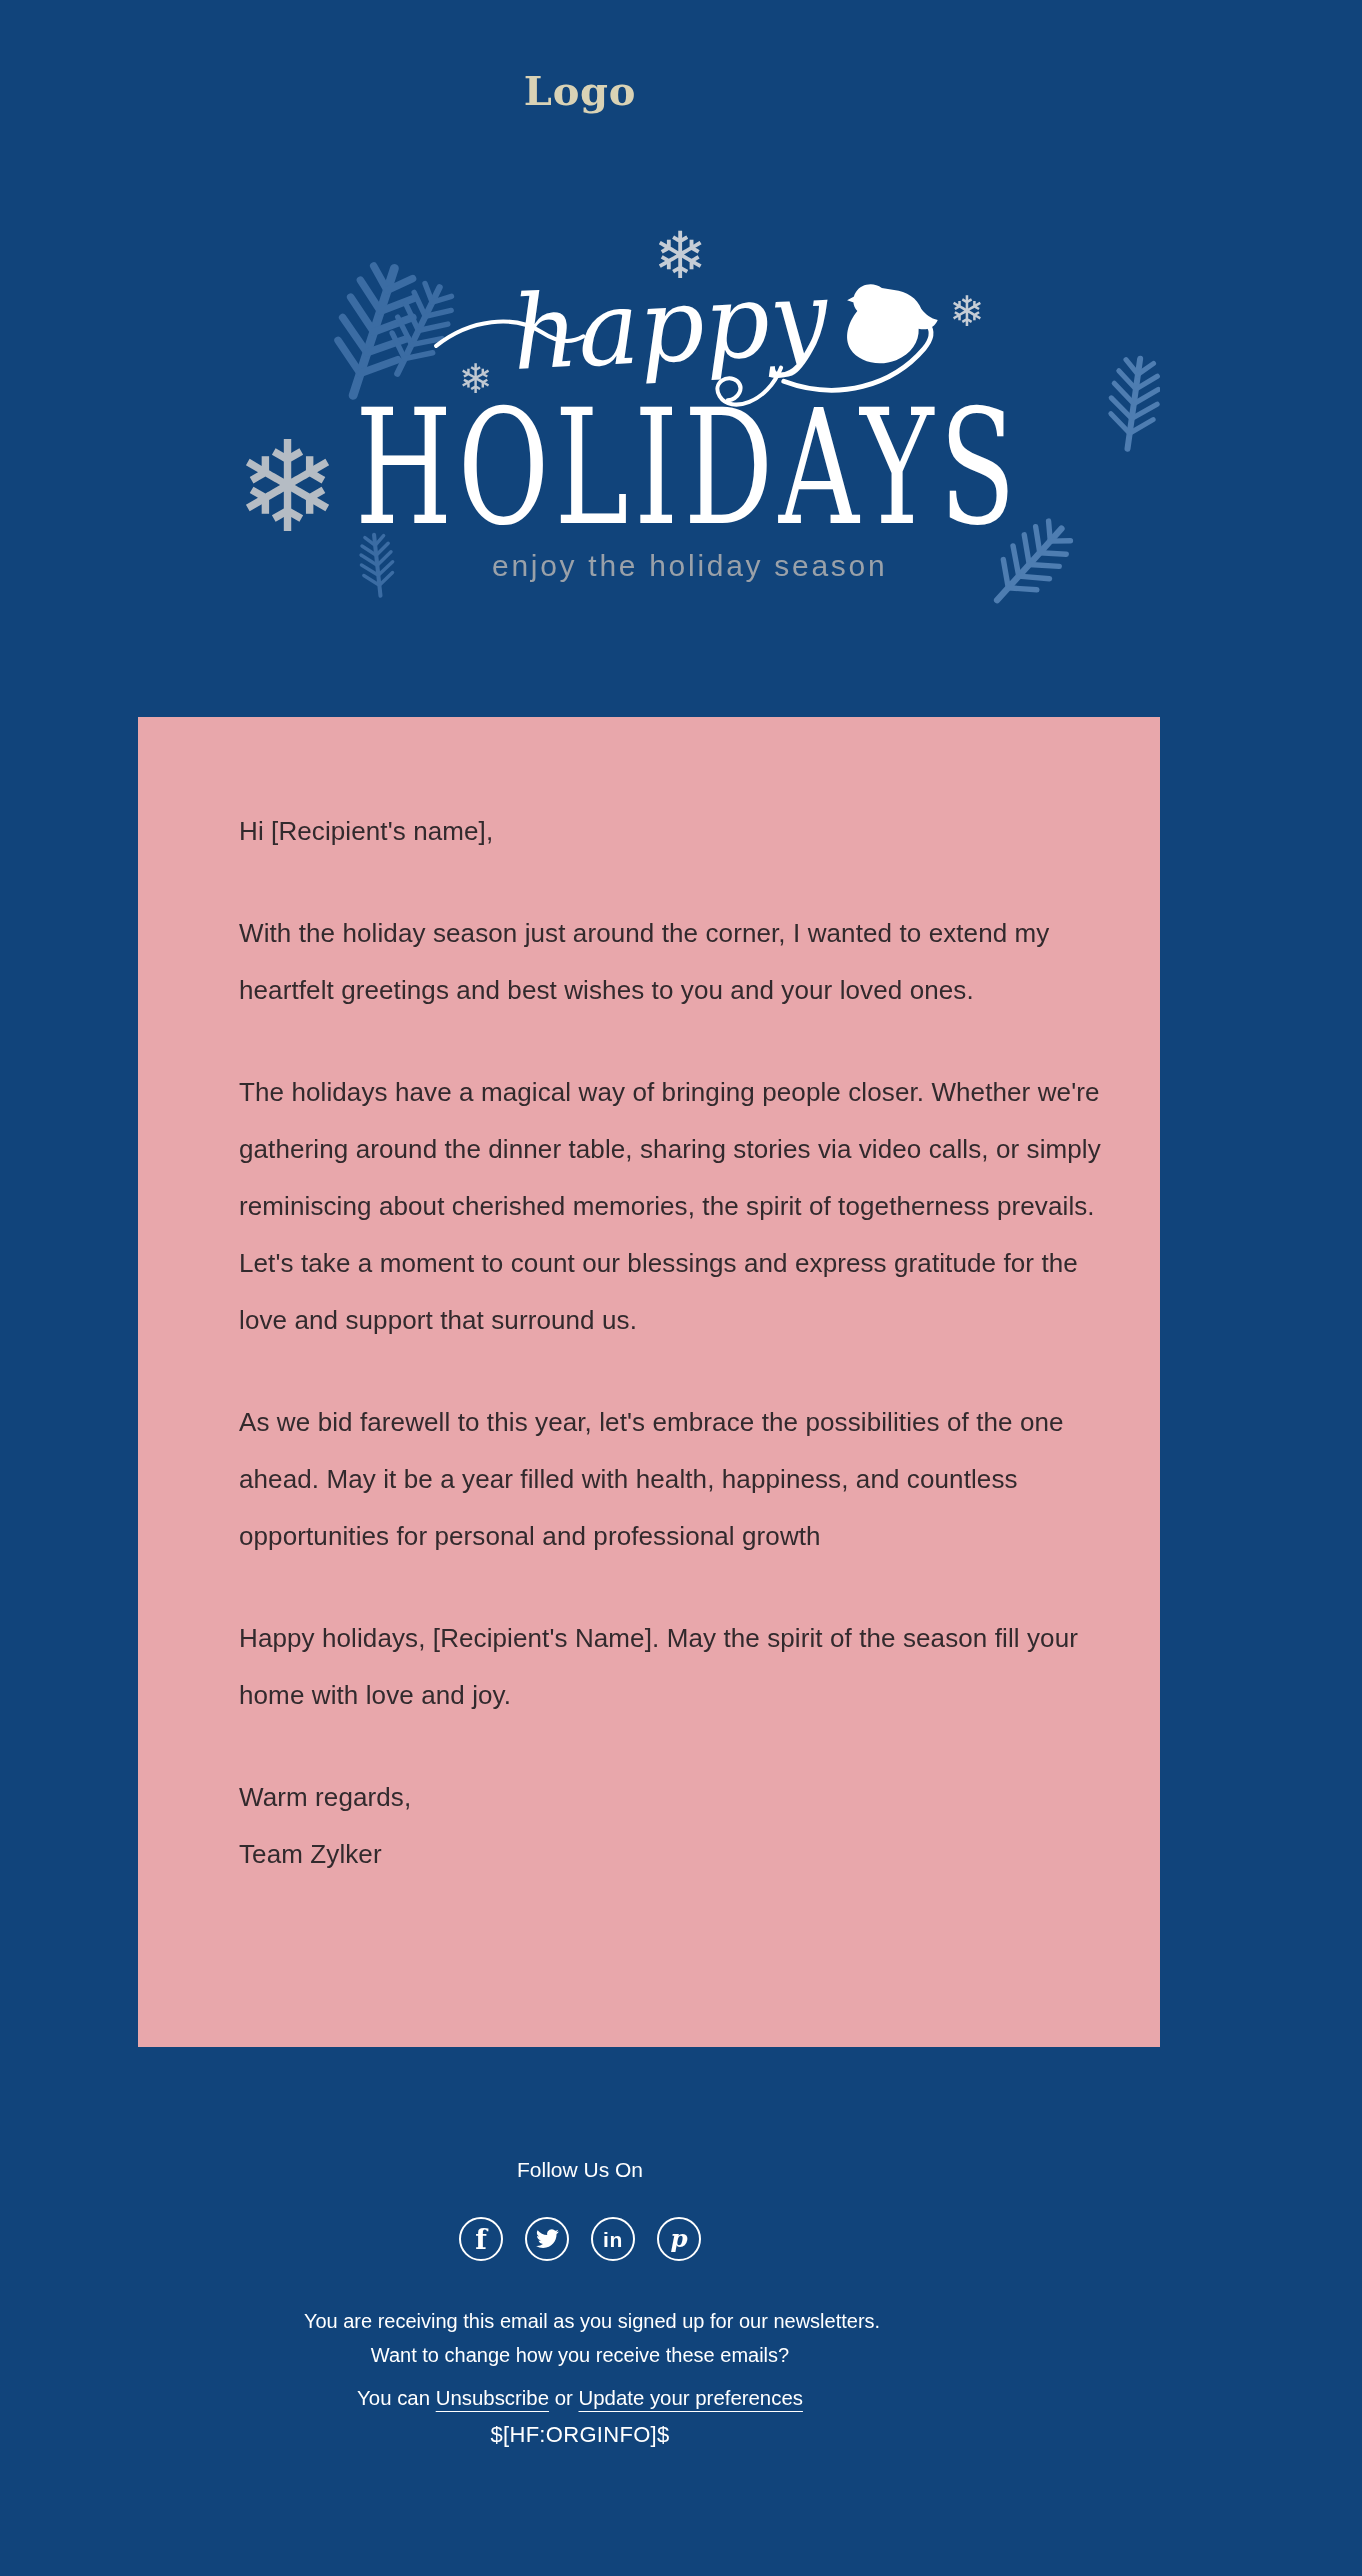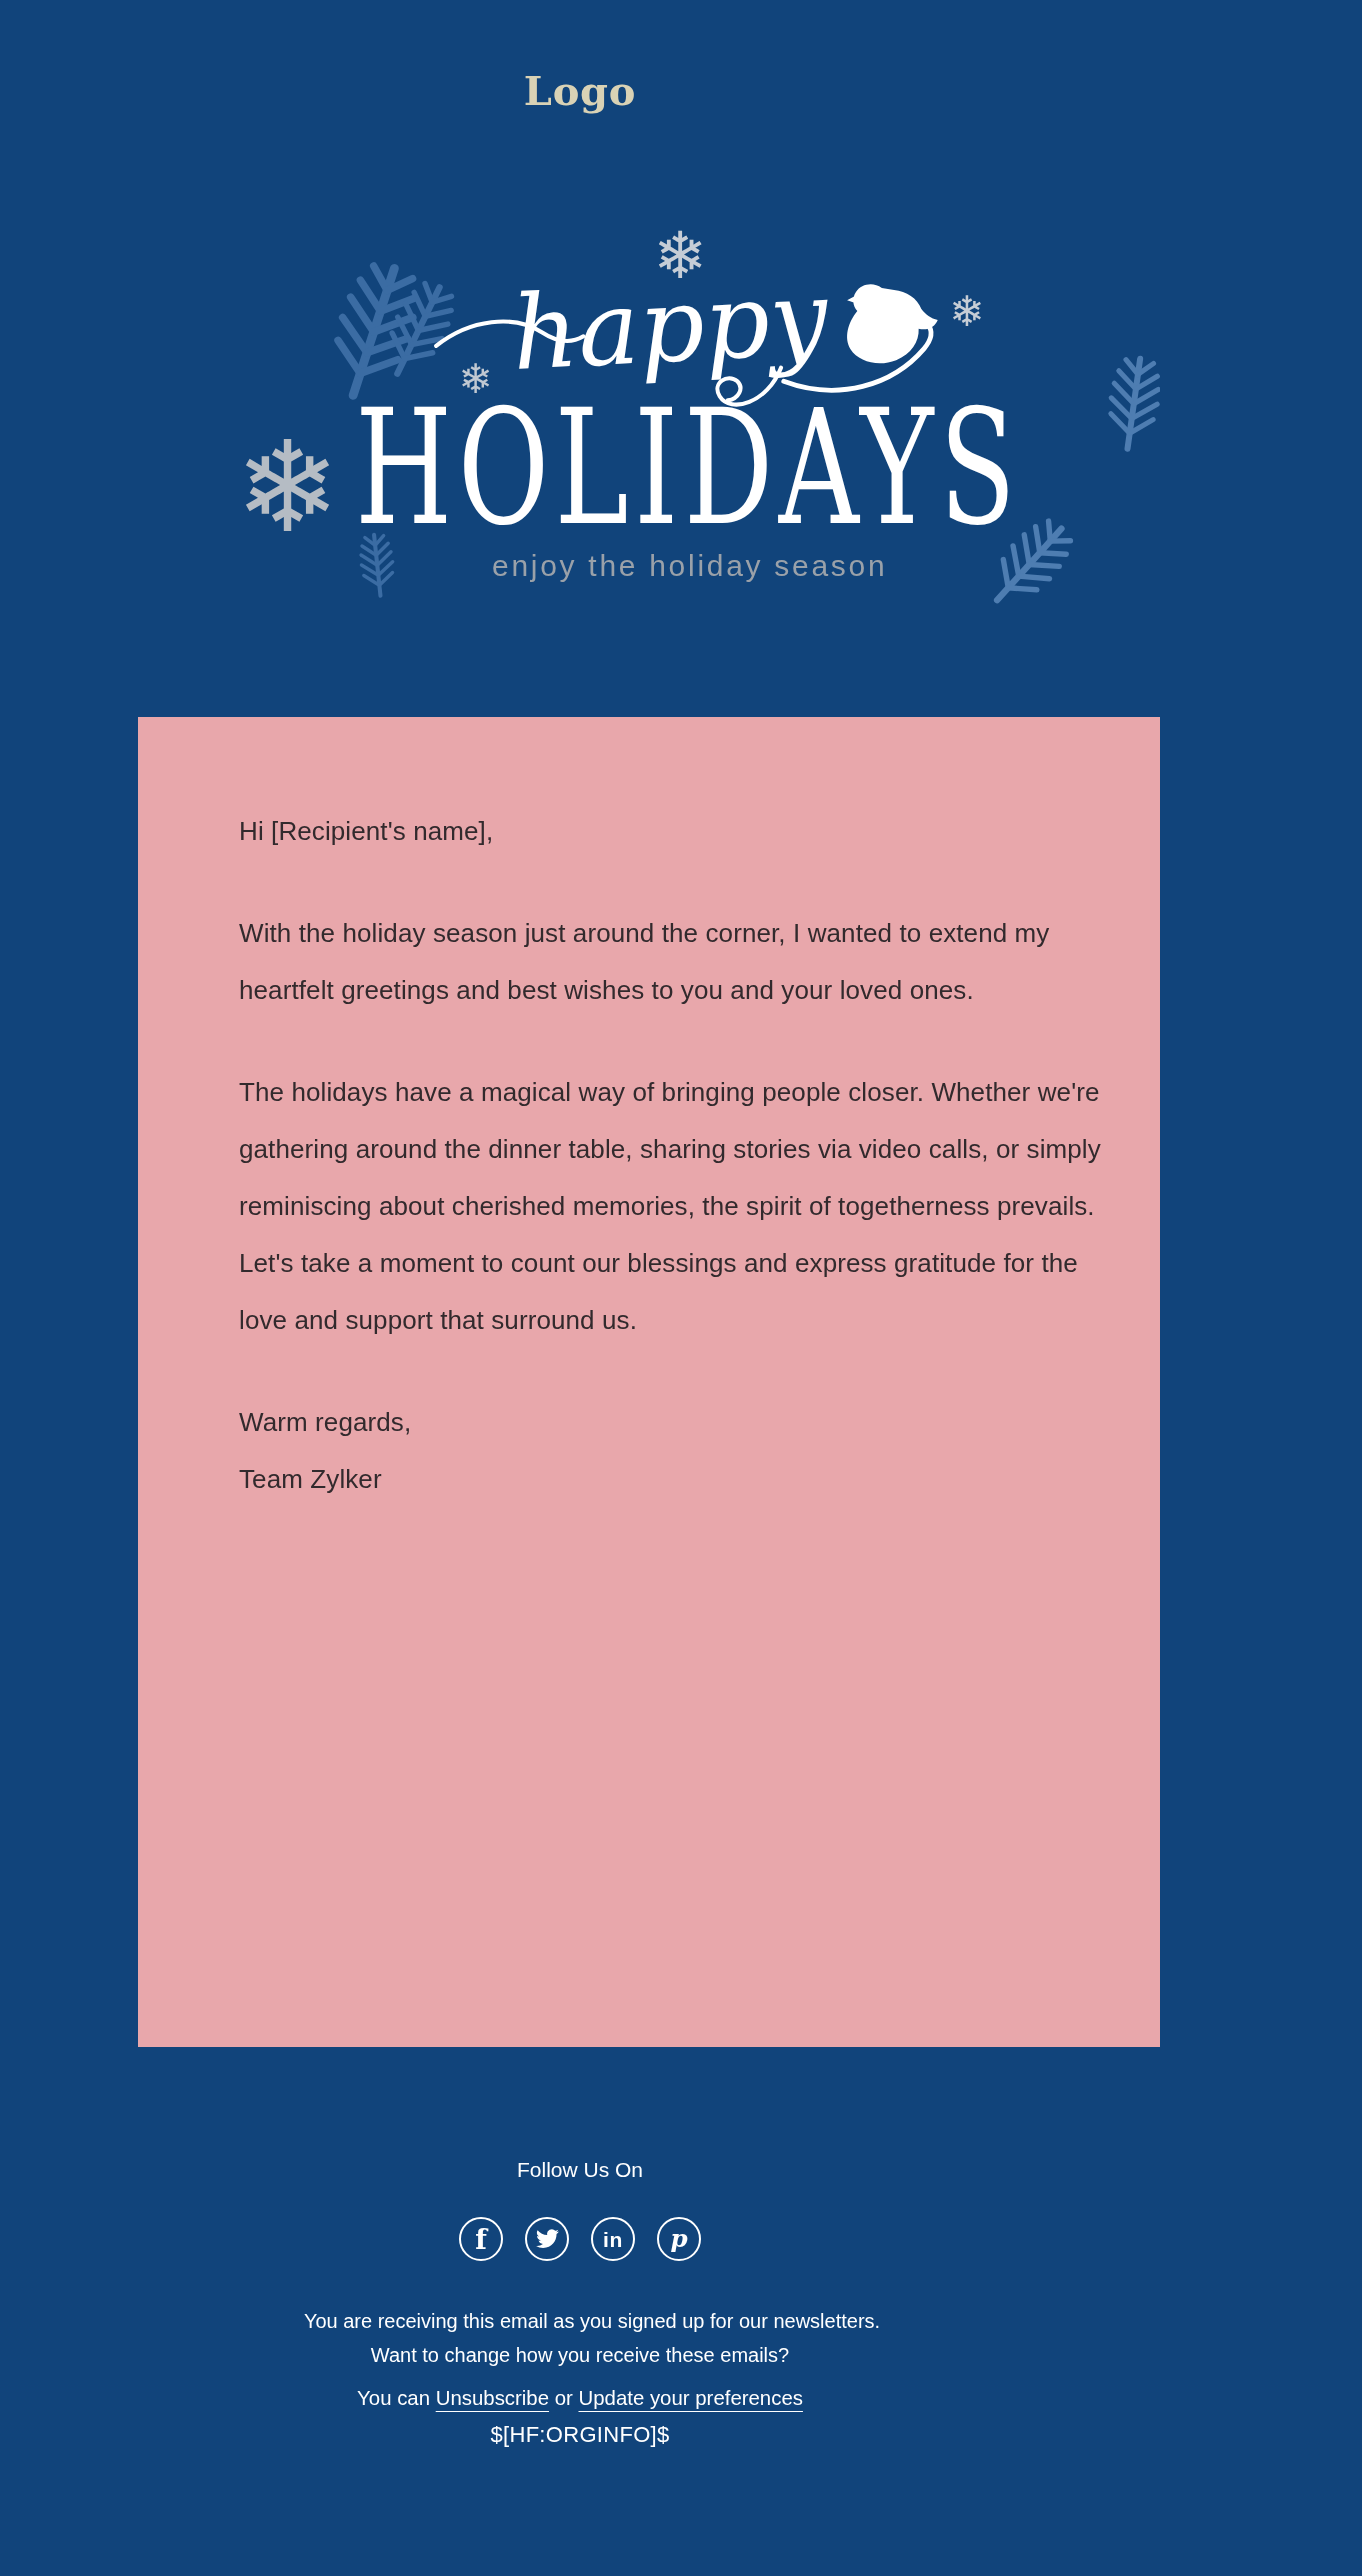--- a/index.html
+++ b/index.html
@@ -93,20 +93,22 @@
       <text class="script-word" x="985" y="530" text-anchor="middle" transform="rotate(-3 985 520)">happy</text>
       <text class="holiday-title" x="1010" y="768" text-anchor="middle" transform="translate(1010 0) scale(0.7 1) translate(-1010 0)">HOLIDAYS</text>
       <text class="hero-tagline" x="1012" y="846" text-anchor="middle">enjoy the holiday season</text>
     </svg>
   </div>
 
   <div class="card">
     <p>Hi [Recipient's name],</p>
     <p>With the holiday season just around the corner, I wanted to extend my heartfelt greetings and best wishes to you and your loved ones.</p>
     <p>The holidays have a magical way of bringing people closer. Whether we're gathering around the dinner table, sharing stories via video calls, or simply reminiscing about cherished memories, the spirit of togetherness prevails. Let's take a moment to count our blessings and express gratitude for the love and support that surround us.</p>
+    <p>As we bid farewell to this year, let's embrace the possibilities of the one ahead. May it be a year filled with health, happiness, and countless opportunities for personal and professional growth</p>
+    <p>Happy holidays, [Recipient's Name]. May the spirit of the season fill your home with love and joy.</p>
     <p class="tight">Warm regards,</p>
     <p class="tight">Team Zylker</p>
   </div>
 
   <div class="foot follow">Follow Us On</div>
 
   <div class="social-row">
     <a class="social fb">
       <span class="glyph">f</span>
     </a>

